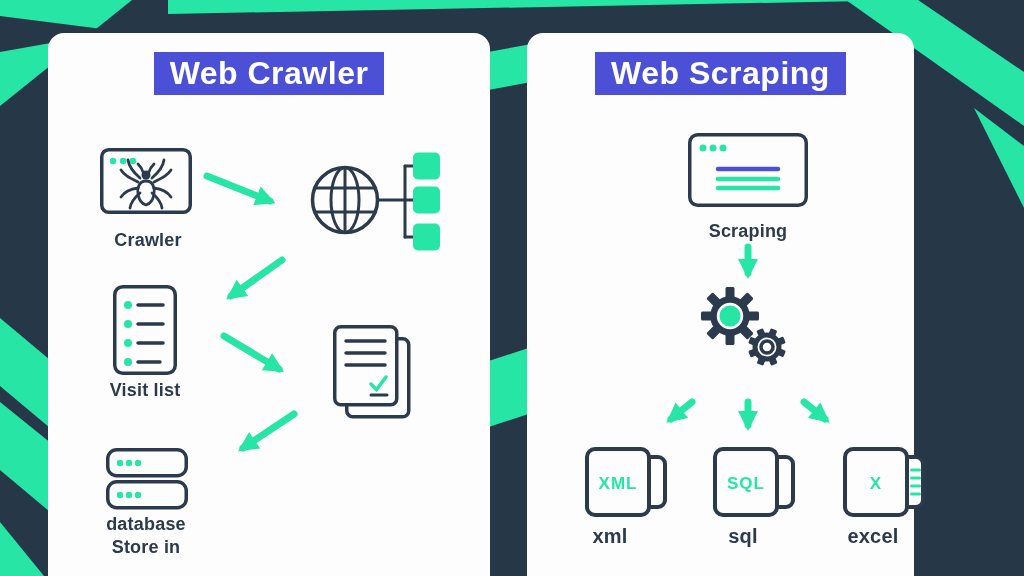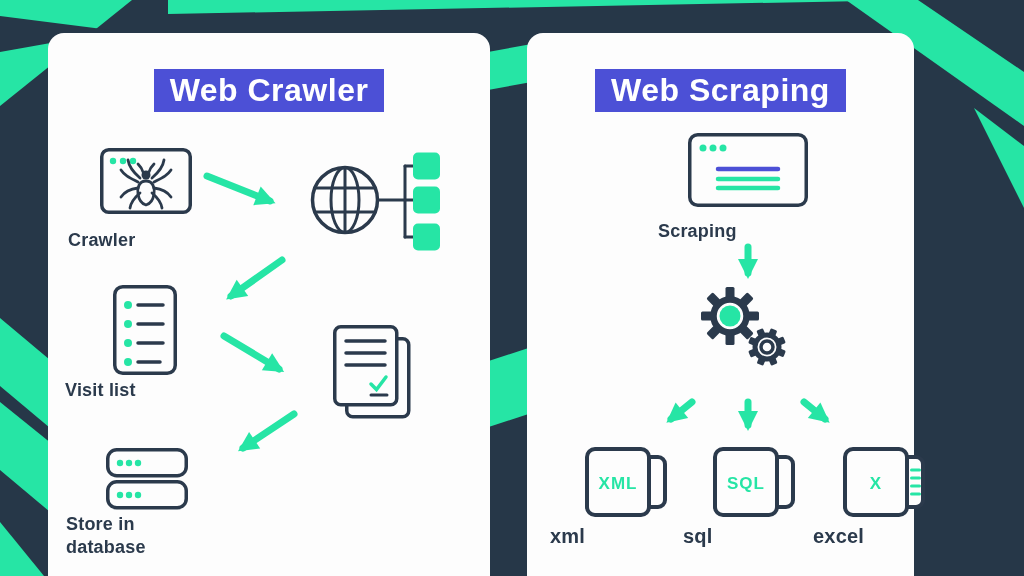--- a/index.html
+++ b/index.html
@@ -18,28 +18,28 @@
     font-family:"Liberation Sans",sans-serif;
   }
   .bg-art{position:absolute;inset:0;z-index:0}
   .card{
     position:absolute;top:33px;bottom:0;z-index:1;
     background:var(--card-background);
     border-radius:16px 16px 0 0;
   }
   .card-left{left:48px;width:442px}
   .card-right{left:527px;width:387px}
-  .title-wrap{text-align:center;margin-top:36px}
+  .title-wrap{text-align:center;margin-top:19px}
   .title-badge{
     display:inline-block;background:var(--title-background);color:var(--title-text);
     font-size:32px;font-weight:700;padding:4px 16px;letter-spacing:.5px;line-height:1.1;
   }
   .icon{position:absolute}
   .label{
-    position:absolute;text-align:left;font-weight:700;color:var(--icon-ink);
+    position:absolute;text-align:center;font-weight:700;color:var(--icon-ink);
     font-size:18px;letter-spacing:.2px;line-height:23px;
   }
   .label.file{font-size:20px}
   .arrows-layer{position:absolute;inset:0;z-index:2;pointer-events:none}
   
   .s-ink{stroke:var(--icon-ink);fill:none;stroke-width:3.5;stroke-linecap:round;stroke-linejoin:round}
   .s-ink4{stroke-width:4}
   .s-ink3{stroke-width:3}
   .s-spider{stroke-width:2.8}
   .f-ink{fill:var(--icon-ink)}
@@ -142,22 +142,22 @@
     <rect class="s-ink f-card" x="1.75" y="1.75" width="78.5" height="26" rx="9"></rect>
     <circle class="f-green" cx="14" cy="15" r="3.2"></circle>
       <circle class="f-green" cx="23" cy="15" r="3.2"></circle>
       <circle class="f-green" cx="32" cy="15" r="3.2"></circle>
     <rect class="s-ink f-card" x="1.75" y="33.75" width="78.5" height="26" rx="9"></rect>
     <circle class="f-green" cx="14" cy="47" r="3.2"></circle>
       <circle class="f-green" cx="23" cy="47" r="3.2"></circle>
       <circle class="f-green" cx="32" cy="47" r="3.2"></circle>
   </svg>
   <div class="label" style="left:18px;top:480px;width:160px">
+    <div>database</div>
     <div>Store in</div>
-    <div>database</div>
   </div>
 </div>
 
 <div class="card card-right">
   <div class="title-wrap">
     <span class="title-badge">Web Scraping</span>
   </div>
 
   <svg class="icon" style="left:161px;top:100px" width="120" height="74" viewBox="0 0 120 74">
     <rect class="s-ink f-card" x="1.75" y="1.75" width="116.5" height="70.5" rx="8"></rect>

